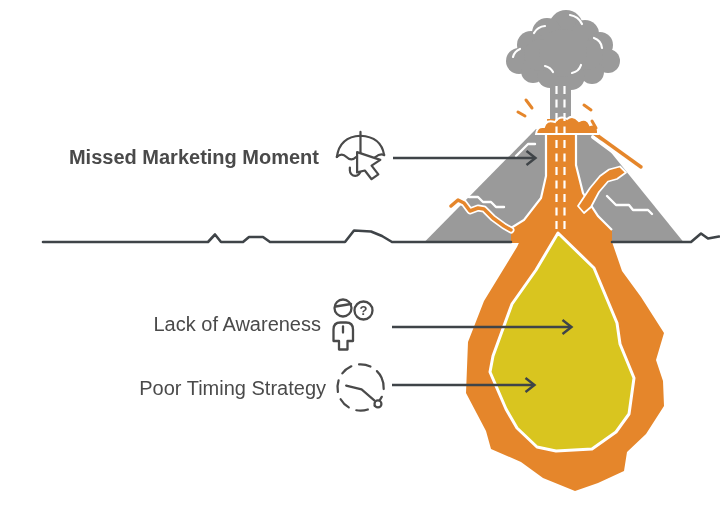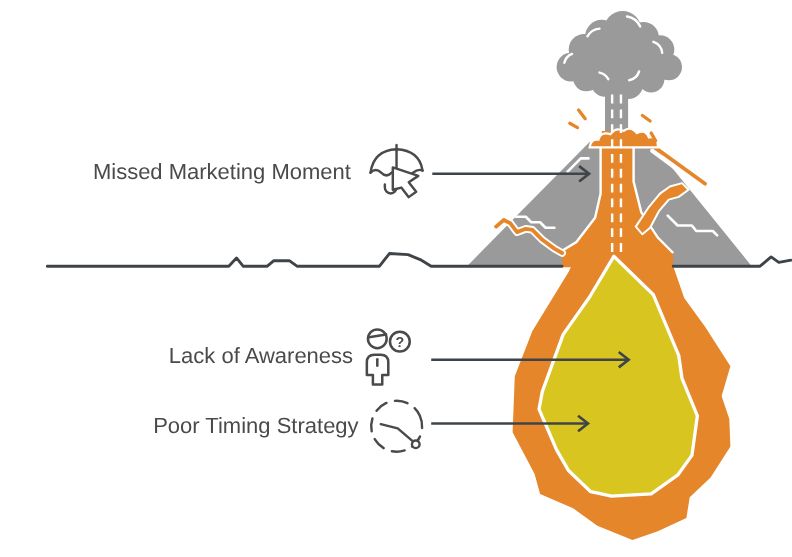--- a/index.html
+++ b/index.html
@@ -128,21 +128,21 @@
         <path d="M392 327 H570"></path>
         <path d="M562.5 320 L571.5 327 L562.5 334"></path>
       </g>
       <g>
         <path d="M392 385 H533"></path>
         <path d="M525.5 378 L534.5 385 L525.5 392"></path>
       </g>
     </g>
   </svg>
 
-  <div class="label-row" style="top:128px;left:0;width:392px;height:58px;">
+  <div class="label-row" style="top:128px;left:0;width:392px;height:58px;font-weight:bold;">
     <span class="txt">Missed Marketing Moment</span>
     <svg class="icon" width="64" height="56" viewBox="0 0 66 58">
       <path d="M33.5 3 V8"></path>
       <path d="M9 29 Q12 8 33.5 7 Q55 8 58 27"></path>
       <path d="M9 29 q5 -5 10 0 q5 5 10 0 q5 -5 10 0 q5 5 10 0 q5 -4 9 -2"></path>
       <path d="M33.5 9 V43 A 5.5 5.5 0 0 1 22.5 43 V40"></path>
       <path class="whitefill" d="M30 24 L54 32 L45 38 L52 47 L45 52 L38 43 L30 45 Z"></path>
     </svg>
   </div>
 

